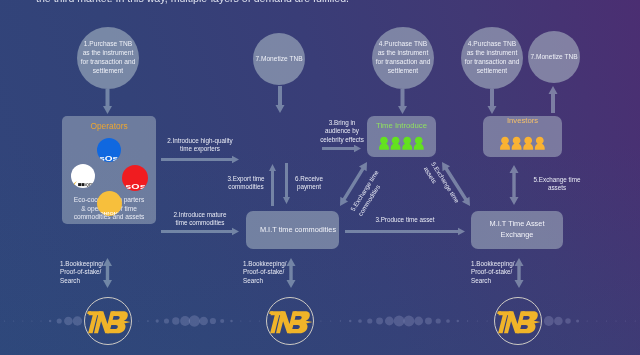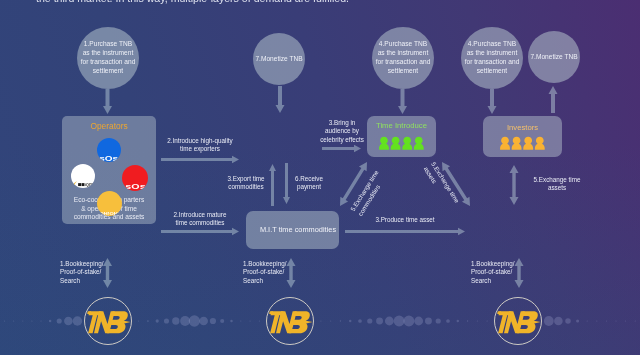--- a/index.html
+++ b/index.html
@@ -97,21 +97,21 @@
         <g fill="#63e21f">
           <use href="#person" x="0"></use>
             <use href="#person" x="11.6"></use>
           <use href="#person" x="23.2"></use>
             <use href="#person" x="34.8"></use>
         </g>
       </svg>
     </div>
   </div>
   <div class="pbox" style="left:483px;top:116px;width:79px;height:41px;">
-    <div class="ptitle" style="top:7px;color:#f4c06a;">Investors</div>
+    <div class="ptitle" style="top:0;color:#f4c06a;">Investors</div>
     <div class="ppl" style="top:20px;">
       <svg width="46" height="14.5" viewBox="0 0 46 13.5">
         <g fill="#f9b233">
           <use href="#person" x="0"></use>
             <use href="#person" x="11.6"></use>
           <use href="#person" x="23.2"></use>
             <use href="#person" x="34.8"></use>
         </g>
       </svg>
     </div>
@@ -269,13 +269,16 @@
                  M28.3 27.2 L27.15 31.3 L32.5 31.3 c1.65 0 2.7 -0.8 2.9 -2.05 c0.2 -1.3 -0.6 -2.05 -2.05 -2.05 Z" fill-rule="evenodd"></path>
         </g>
       </g>
 
     </defs>
   </svg>
 
   <div class="gbox" style="left:246px;top:211px;width:93px;height:38px;padding-left:11px;">
     <span>M.I.T time commodities</span>
     </div>
+  <div class="gbox" style="left:471px;top:211px;width:92px;height:38px;white-space:pre-line;">
+    <span>M.I.T Time Asset
+Exchange</span></div>
 </div>
 
 </body></html>

